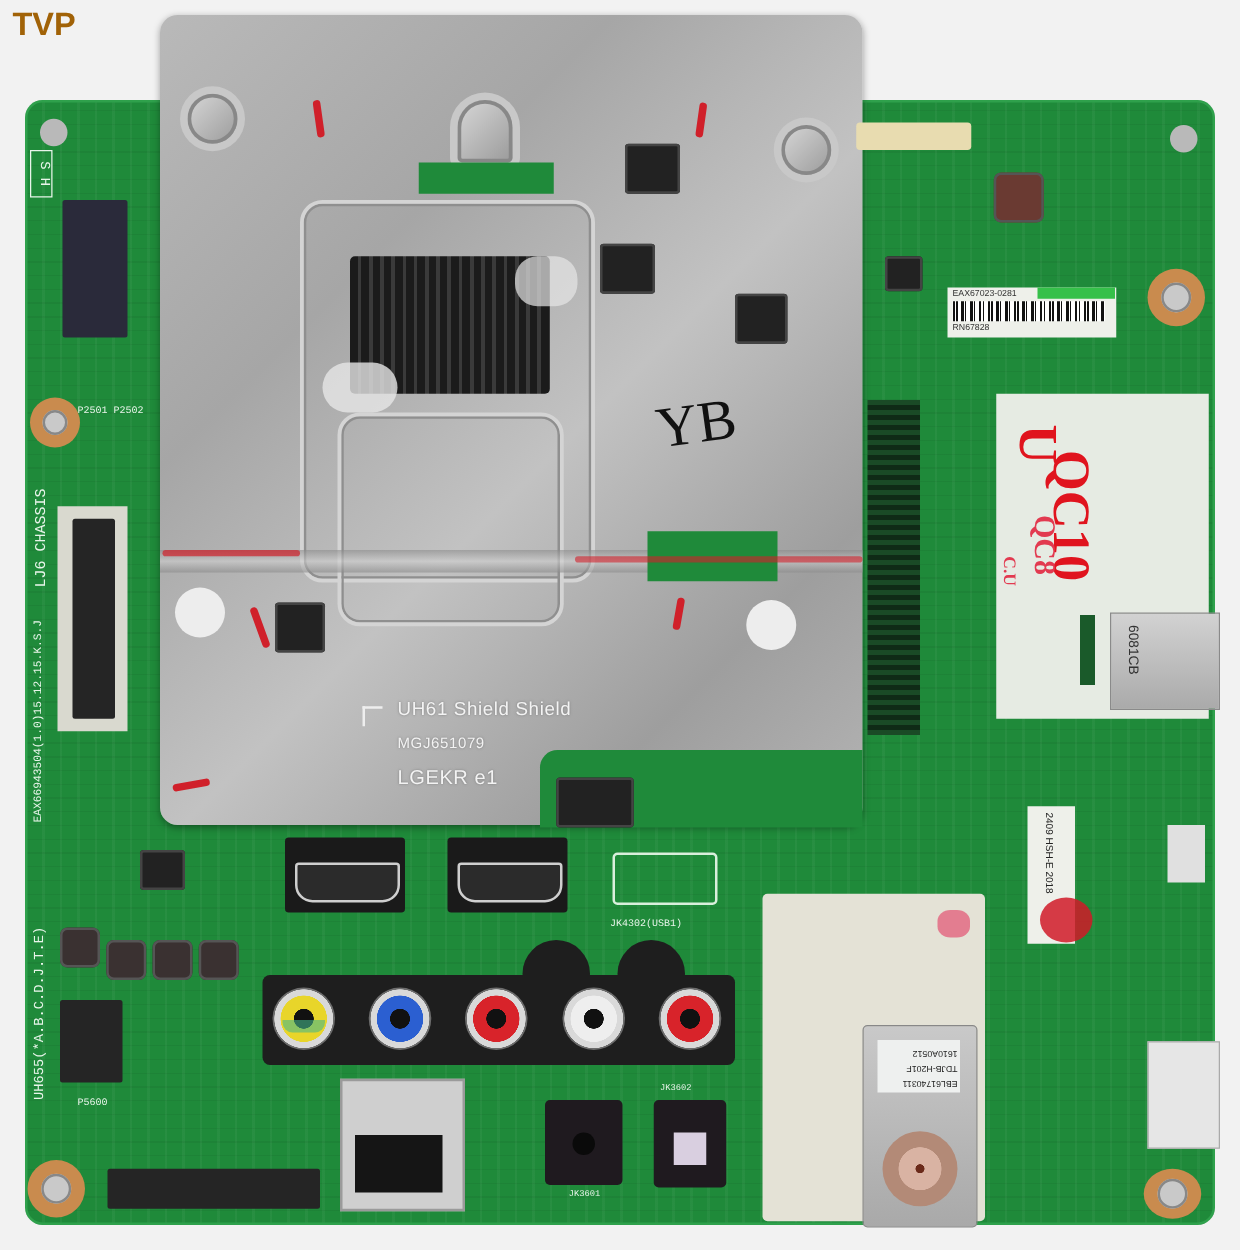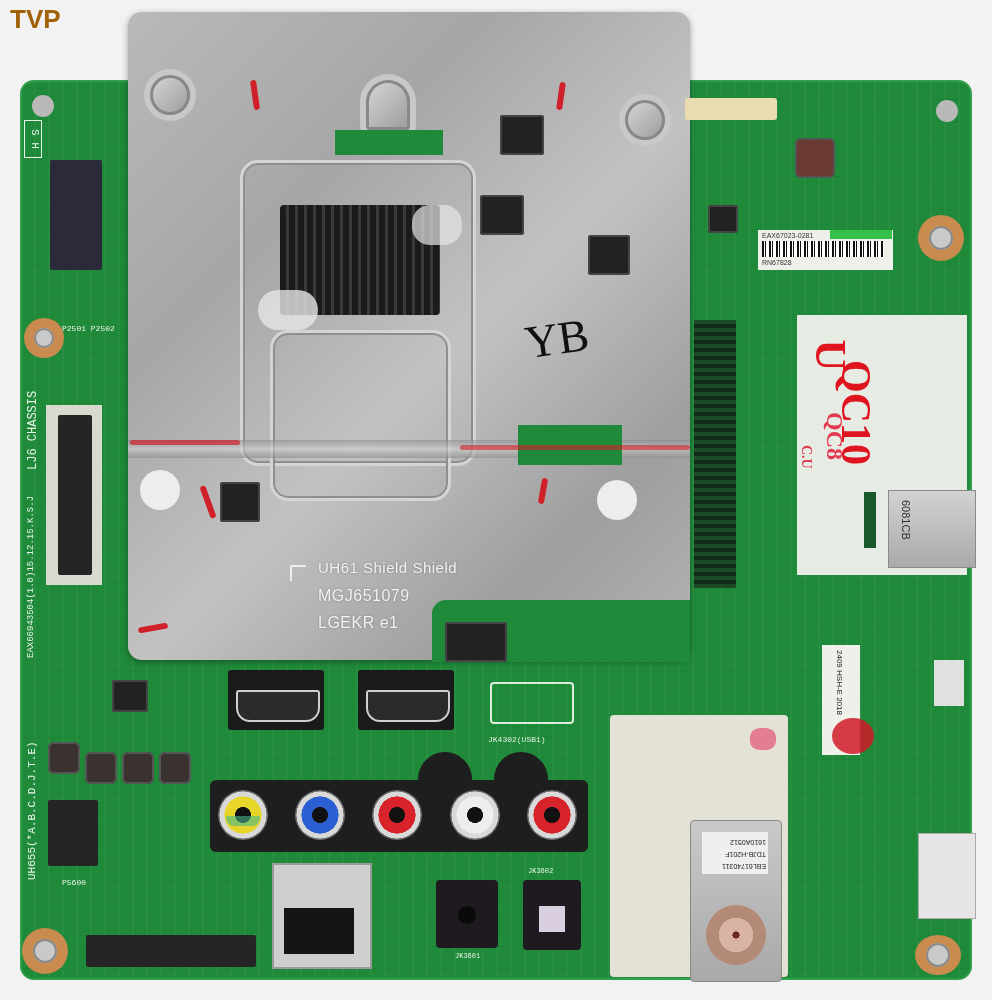--- a/index.html
+++ b/index.html
@@ -117,21 +117,21 @@
 <div class="abs redmark" style="left:205px;top:485px;width:6px;height:34px;transform:rotate(-20deg);"></div>
 <div class="abs redmark" style="left:540px;top:478px;width:6px;height:26px;transform:rotate(10deg);"></div>
 <div class="abs redmark" style="left:138px;top:625px;width:30px;height:6px;transform:rotate(-10deg);"></div>
 <div class="abs redmark" style="left:130px;top:440px;width:110px;height:5px;opacity:.7;"></div>
 <div class="abs redmark" style="left:460px;top:445px;width:230px;height:5px;opacity:.6;"></div>
 
 <div class="abs" style="left:525px;top:312px;font-family:'Liberation Serif',serif;font-size:46px;color:#111;transform:rotate(-8deg);">YB</div>
 
 <div class="abs" style="left:290px;top:565px;width:14px;height:14px;border-top:2px solid #eee;border-right:2px solid #eee;transform:rotate(-90deg);"></div>
 <div class="abs shield-text" style="left:318px;top:559px;">UH61 Shield Shield</div>
-<div class="abs shield-text" style="left:318px;top:587px;font-size:16px;">MGJ651079</div>
+<div class="abs shield-text" style="left:318px;top:587px;font-size:12px;">MGJ651079</div>
 <div class="abs shield-text" style="left:318px;top:614px;font-size:16px;">LGEKR e1</div>
 
 <div class="abs" style="left:685px;top:98px;width:92px;height:22px;background:#e8dcb0;border-radius:3px;"></div>
 <div class="abs inductor" style="left:795px;top:138px;width:40px;height:40px;background:#6a3a32;"></div>
 <div class="abs chip" style="left:708px;top:205px;width:30px;height:28px;"></div>
 
 <div class="abs sticker" style="left:758px;top:230px;width:135px;height:40px;"></div>
 <div class="abs" style="left:762px;top:232px;font-size:7px;color:#333;">EAX67023-0281</div>
 <div class="abs barcode" style="left:762px;top:241px;width:122px;height:16px;"></div>
 <div class="abs" style="left:762px;top:259px;font-size:7px;color:#333;">RN67828</div>

